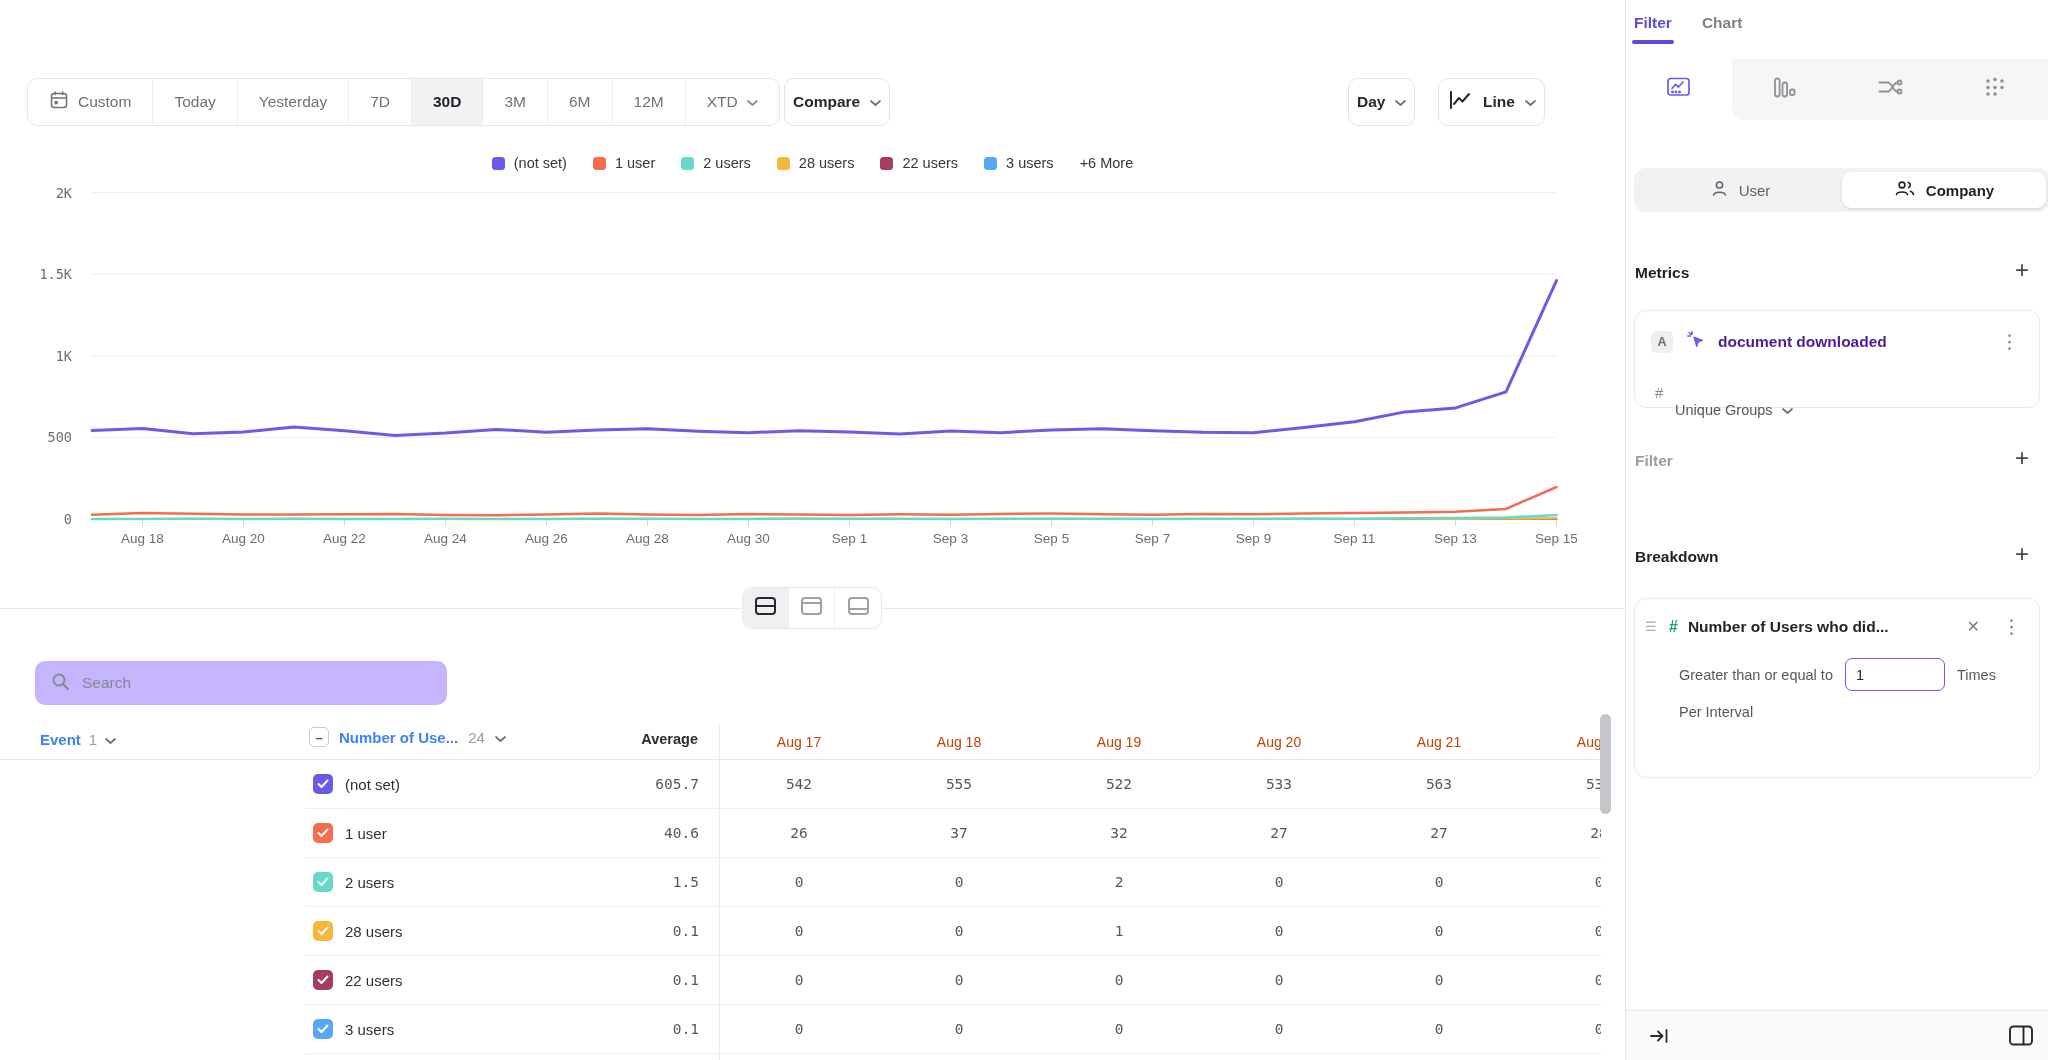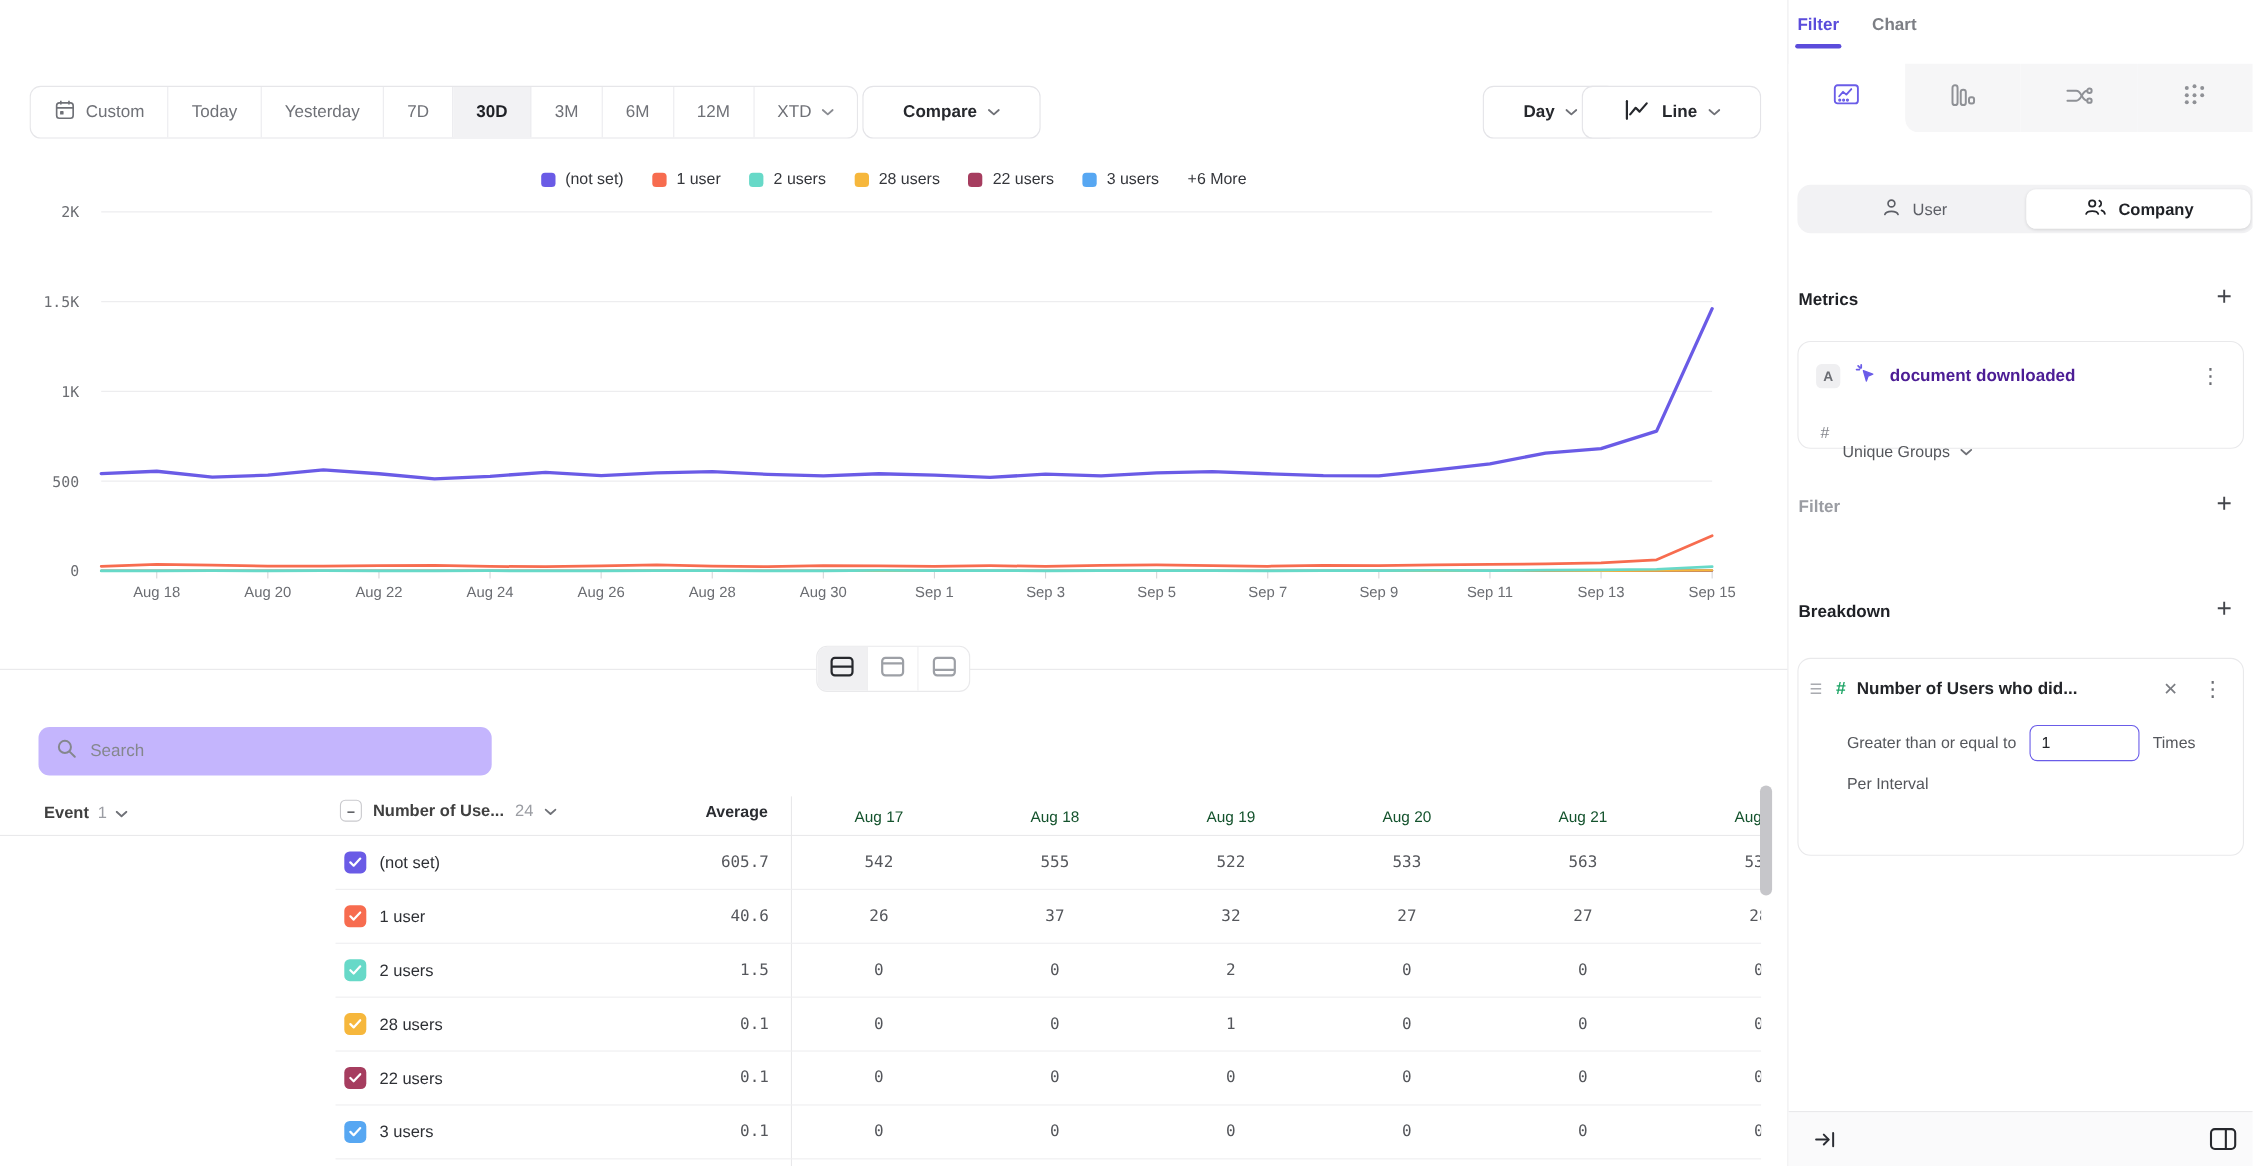--- a/index.html
+++ b/index.html
@@ -7,21 +7,21 @@
   body { font-family:"Liberation Sans", sans-serif; color:#1f2126; }
   #app { position:relative; width:2048px; height:1060px; background:#fff; overflow:hidden; }
 
   
   .range-group { position:absolute; left:27px; top:78px; height:48px; display:flex; align-items:stretch;
     background:#fff; border:1px solid #e6e6e9; border-radius:10px; overflow:hidden; }
   .range-cell { display:flex; align-items:center; gap:9px; padding:0 21px; font-size:15.5px; font-weight:500;
     color:#6f7177; border-right:1px solid #ececef; cursor:pointer; white-space:nowrap; }
   .range-cell:last-child { border-right:none; }
   .range-cell.selected { background:#f2f2f4; color:#1f2126; font-weight:700; }
-  .btn { position:absolute; top:78px; height:48px; display:flex; align-items:center; gap:10px; padding:0 36px;
+  .btn { position:absolute; top:78px; height:48px; display:flex; align-items:center; gap:10px; padding:0 8px;
     background:#fff; border:1px solid #e4e4e8; border-radius:10px; font-size:15.5px; font-weight:600; color:#26282d; }
 
   
   .legend { position:absolute; left:0; top:155px; width:1625px; display:flex; justify-content:center; align-items:center; gap:26px; }
   .legend-item { display:flex; align-items:center; gap:9px; font-size:14.5px; color:#34363b; }
   .legend-swatch { width:13px; height:13px; border-radius:3.5px; }
   .legend-more { font-size:14.5px; color:#34363b; }
 
   
   #chart-svg { position:absolute; left:0; top:0; }
@@ -42,33 +42,33 @@
   .search-box input::placeholder { color:#85878d; }
 
   
   .mono { font-family:"DejaVu Sans Mono", monospace; }
   .tbl-header-line { position:absolute; left:0; top:759px; width:1601px; height:1px; background:#e9e9eb; }
   .tbl-vsep { position:absolute; left:719px; top:724px; width:1px; height:336px; background:#e8e8ea; }
   .hdr-event { position:absolute; left:40px; top:731px; display:flex; align-items:center; gap:8px; font-size:15px; }
   .hdr-series { position:absolute; left:309px; top:727px; display:flex; align-items:center; gap:10px; font-size:15px; }
   .hdr-avg { position:absolute; left:560px; top:731px; width:138px; text-align:right; font-size:14.5px; font-weight:600; color:#2a2c31; }
   .hdr-count { color:#9b9da3; }
-  .hdr-label { color:#404040; font-weight:600; }
+  .hdr-label { color:#3b82f6; font-weight:600; }
   .checkbox { width:20px; height:20px; border-radius:5px; display:flex; align-items:center; justify-content:center; flex:0 0 auto; }
   .checkbox.indeterminate { border:1.5px solid #c9c9cd; background:#fff; color:#4c4e54; font-weight:700; font-size:13px; }
   .event-cell { position:absolute; left:0; top:761px; width:305px; height:299px; background:#f6f6f8; }
   .event-cell span { display:block; padding:20px 0 0 24px; font-size:15px; color:#4e5055; white-space:nowrap; overflow:hidden; }
   .rows-left { position:absolute; left:305px; top:760px; width:414px; }
   .row-left { height:49px; display:flex; align-items:center; gap:12px; padding-left:8px; border-bottom:1px solid #eeeef0; }
   .row-label { flex:1; font-size:15px; color:#2e3035; }
   .row-avg { width:110px; text-align:right; padding-right:20px; font-size:14.5px; color:#55575c; }
   .dates-clip { position:absolute; left:719px; top:724px; width:882px; height:336px; overflow:hidden; }
   .dates-inner { width:960px; }
   .date-hdr-row { display:flex; height:36px; align-items:center; }
-  .date-hdr { width:160px; text-align:center; font-size:14px; color:#14532d; }
+  .date-hdr { width:160px; text-align:center; font-size:14px; color:#c2410c; }
   .date-val-row { display:flex; height:49px; align-items:center; border-bottom:1px solid #eeeef0; }
   .date-val { width:160px; text-align:center; font-size:14.5px; color:#55575c; }
   .tbl-scrollbar { position:absolute; left:1600px; top:714px; width:11px; height:100px; background:#c6c6ca; border-radius:6px; }
 
   
   .panel-divider { position:absolute; left:1625px; top:0; width:1px; height:1060px; background:#e7e7e9; }
   .panel { position:absolute; left:1626px; top:0; width:422px; height:1060px; background:#fff; }
   .panel-tabs { position:absolute; left:8px; top:14px; display:flex; gap:30px; }
   .panel-tab { font-size:15.5px; font-weight:600; color:#7d7f85; padding-bottom:12px; position:relative; cursor:pointer; }
   .panel-tab.active { color:#5b4cdb; }

